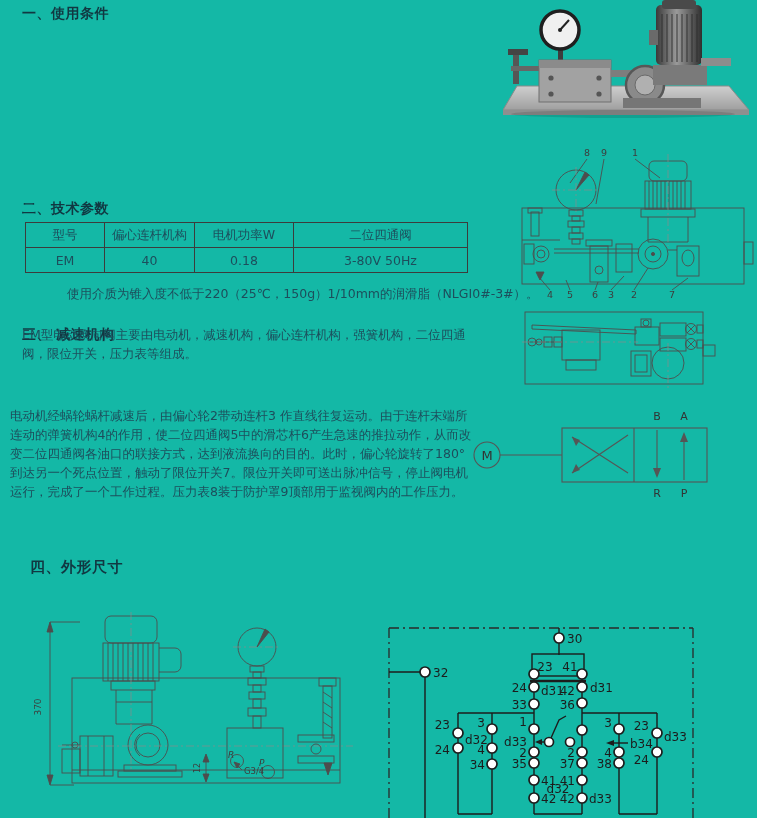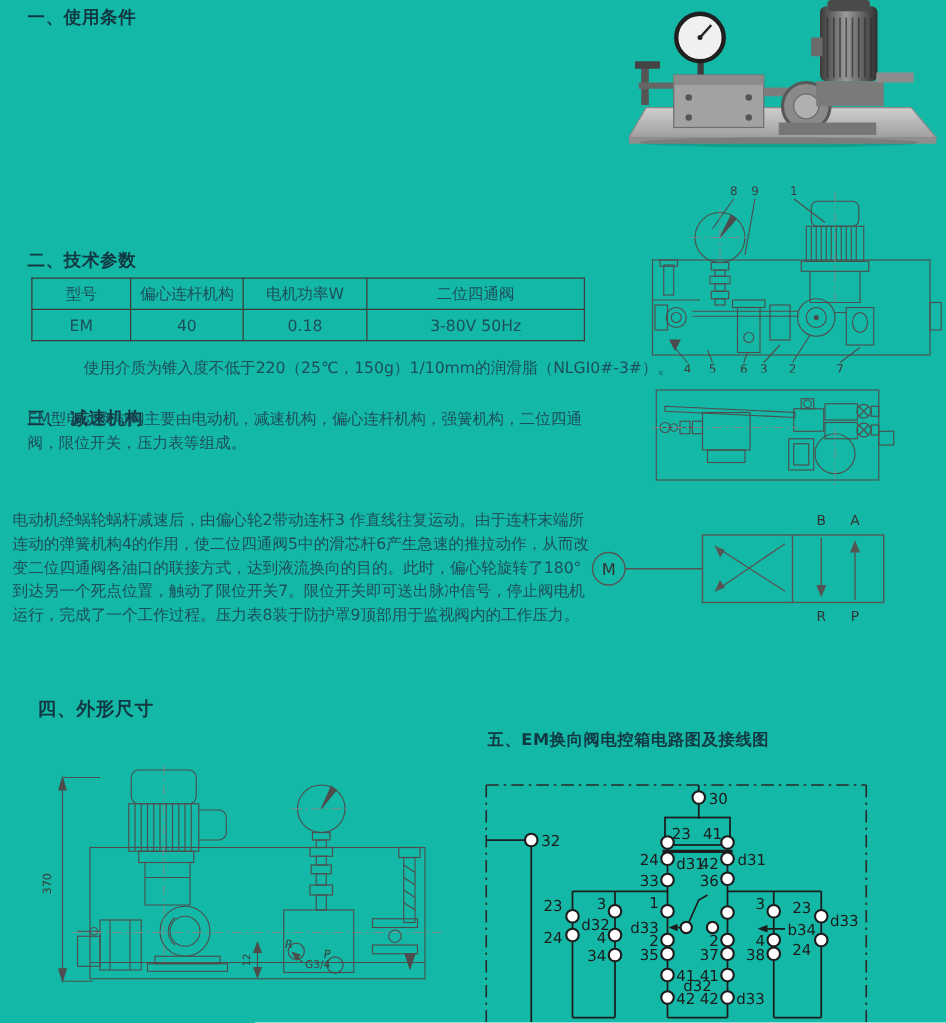--- a/index.html
+++ b/index.html
@@ -212,21 +212,20 @@
       <polygon points="224,32 220,42 228,42" fill="#555" stroke="none"></polygon>
     </g>
     <text x="27" y="60" text-anchor="middle" font-size="13" fill="#333">M</text>
     <text x="197" y="20" text-anchor="middle" font-size="11" fill="#333">B</text>
     <text x="224" y="20" text-anchor="middle" font-size="11" fill="#333">A</text>
     <text x="197" y="97" text-anchor="middle" font-size="11" fill="#333">R</text>
     <text x="224" y="97" text-anchor="middle" font-size="11" fill="#333">P</text>
   </svg>
 
   <h3 class="sec abs" style="left:30px;top:558px;font-size:15px;">四、外形尺寸</h3>
-  <h3 class="sec abs" style="left:390px;top:583px;font-size:13px;">五、EM换向阀电控箱电路图及接线图</h3>
 
   <svg class="abs" style="left:28px;top:612px;" width="345" height="206" viewBox="0 0 345 206">
     <g class="lineart">
       <path d="M22,12 V171"></path>
       <polygon points="22,10 19,20 25,20" fill="#4d4d4d"></polygon>
       <polygon points="22,173 19,163 25,163" fill="#4d4d4d"></polygon>
       <path d="M22,10 H52 M22,173 H46"></path>
       <rect x="44" y="66" width="268" height="105"></rect>
       <path d="M44,158 H312"></path>
       <rect x="77" y="4" width="52" height="27" rx="6"></rect>

